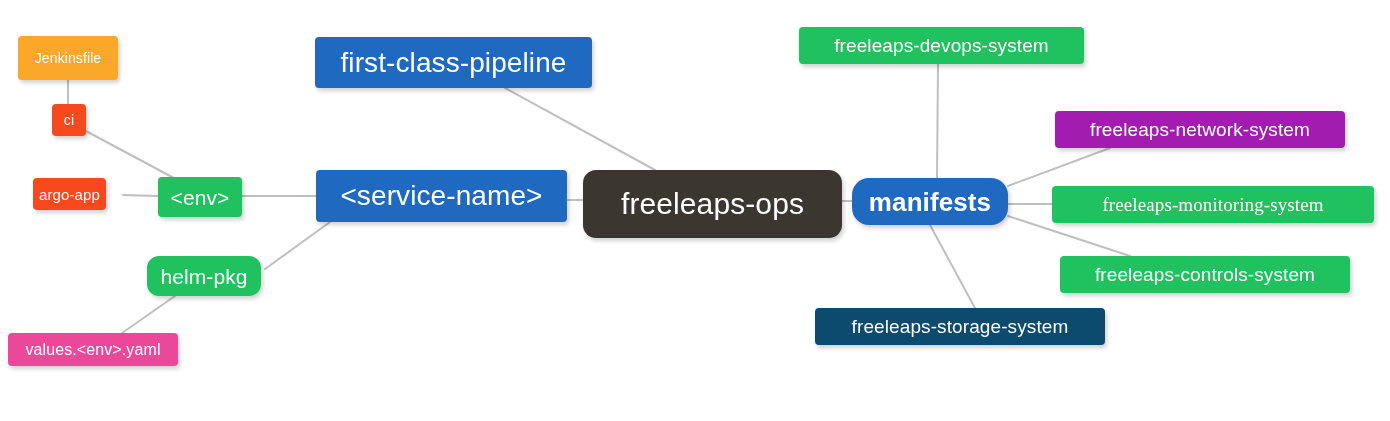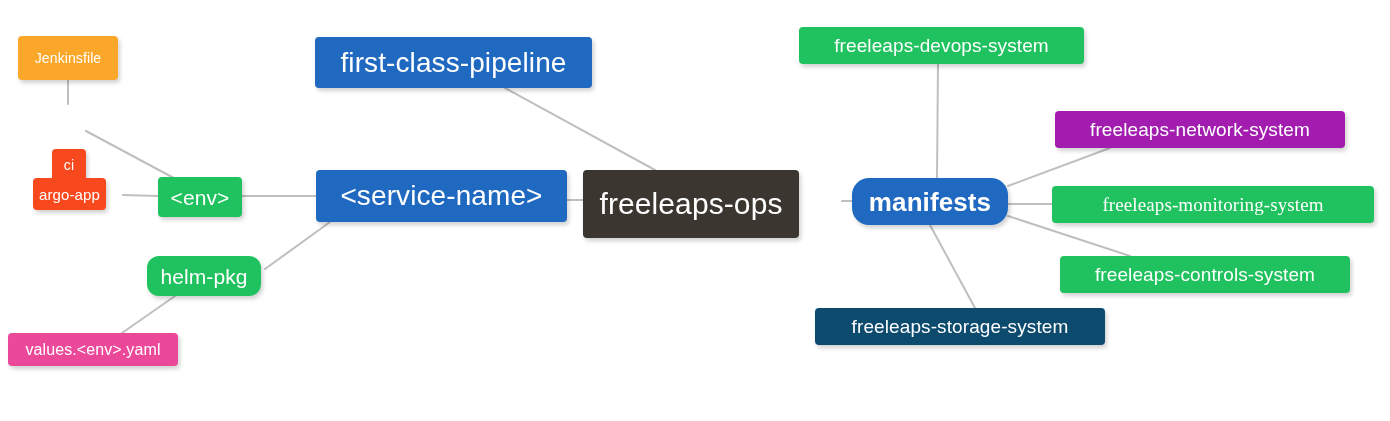--- a/index.html
+++ b/index.html
@@ -68,42 +68,42 @@
       <polyline points="937,178 938,64" class="edge-line" stroke="#bfbfbf"></polyline>
       <polyline points="1008,186 1110,148" class="edge-line" stroke="#bfbfbf"></polyline>
       <polyline points="1008,204 1052,204" class="edge-line" stroke="#bfbfbf"></polyline>
       <polyline points="1008,216 1130,256" class="edge-line" stroke="#bfbfbf"></polyline>
       <polyline points="930,225 975,308" class="edge-line" stroke="#bfbfbf"></polyline>
     </svg>
   <div id="node-layer">
       <div class="node" style="left: 18px; top: 26px; width: 100px; height: 44px; background: rgb(251, 167, 42); font-size: 14px; font-weight: normal; margin-top: 10px;">
         <span class="node-label">Jenkinsfile</span>
       </div>
-      <div class="node" style="left: 52px; top: 104px; width: 34px; height: 32px; background: rgb(248, 72, 30); font-size: 14px; font-weight: normal; margin-top: 45px;">
+      <div class="node" style="left: 52px; top: 104px; width: 34px; height: 32px; background: rgb(248, 72, 30); font-size: 14px; font-weight: normal;">
         <span class="node-label">ci</span>
       </div>
       <div class="node" style="left: 33px; top: 178px; width: 73px; height: 32px; background: rgb(248, 72, 30); font-size: 15px; font-weight: normal;">
         <span class="node-label">argo-app</span>
       </div>
       <div class="node" style="left: 158px; top: 177px; width: 84px; height: 40px; background: rgb(31, 194, 94); font-size: 21px; font-weight: normal;">
         <span class="node-label">&lt;env&gt;</span>
       </div>
       <div class="node" style="left: 147px; top: 256px; width: 114px; height: 40px; background: rgb(31, 194, 94); font-size: 21px; font-weight: normal; border-radius: 12px;">
         <span class="node-label">helm-pkg</span>
       </div>
       <div class="node" style="left: 8px; top: 333px; width: 170px; height: 33px; background: #ec4899; font-size: 16px; font-weight: normal;">
         <span class="node-label">values.&lt;env&gt;.yaml</span>
       </div>
       <div class="node" style="left: 315px; top: 37px; width: 277px; height: 51px; background: rgb(32, 105, 192); font-size: 28px; font-weight: normal;">
         <span class="node-label">first-class-pipeline</span>
       </div>
       <div class="node" style="left: 316px; top: 170px; width: 251px; height: 52px; background: rgb(32, 105, 192); font-size: 28px; font-weight: normal; align-items: center;">
         <span class="node-label">&lt;service-name&gt;</span>
       </div>
-      <div class="node" style="left: 583px; top: 170px; width: 216px; height: 68px; background: rgb(60, 54, 49); font-size: 30px; font-weight: normal;">
+      <div class="node" style="left: 583px; top: 170px; width: 259px; height: 68px; background: rgb(60, 54, 49); font-size: 30px; font-weight: normal; border-radius: 13px;">
         <span class="node-label">freeleaps-ops</span>
       </div>
       <div class="node" style="left: 852px; top: 178px; width: 156px; height: 47px; background: rgb(32, 105, 192); font-size: 26px; font-weight: bold; border-radius: 17px;">
         <span class="node-label">manifests</span>
       </div>
       <div class="node" style="left: 799px; top: 27px; width: 285px; height: 37px; background: rgb(31, 194, 94); font-size: 19px; font-weight: normal;">
         <span class="node-label">freeleaps-devops-system</span>
       </div>
       <div class="node" style="left: 1055px; top: 111px; width: 290px; height: 37px; background: #a21caf; font-size: 19px; font-weight: normal;">
         <span class="node-label">freeleaps-network-system</span>

